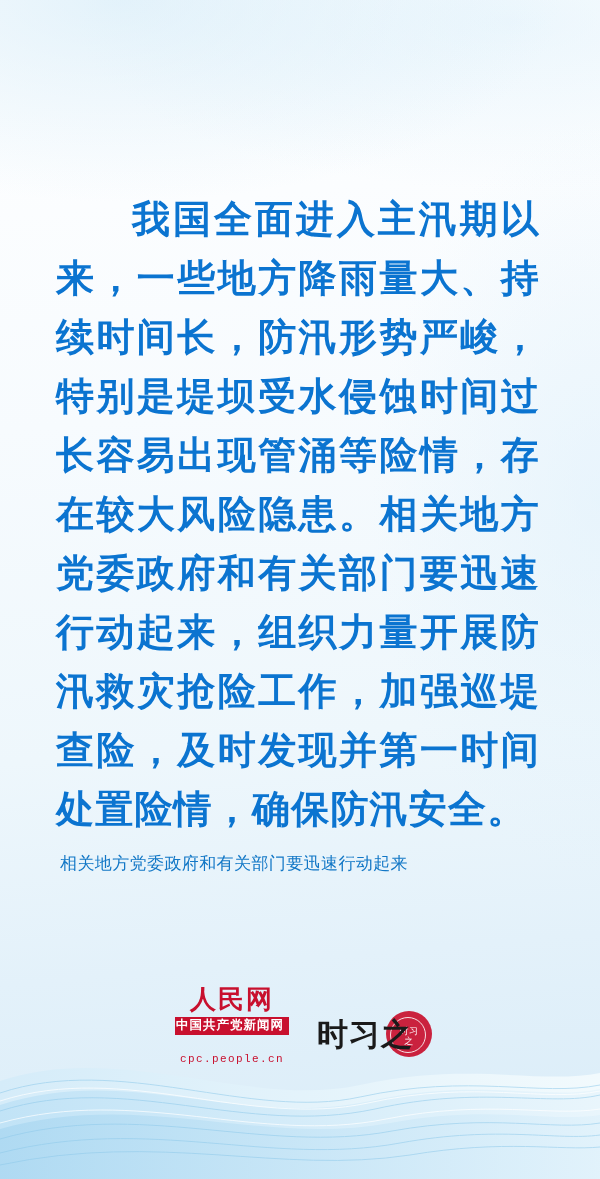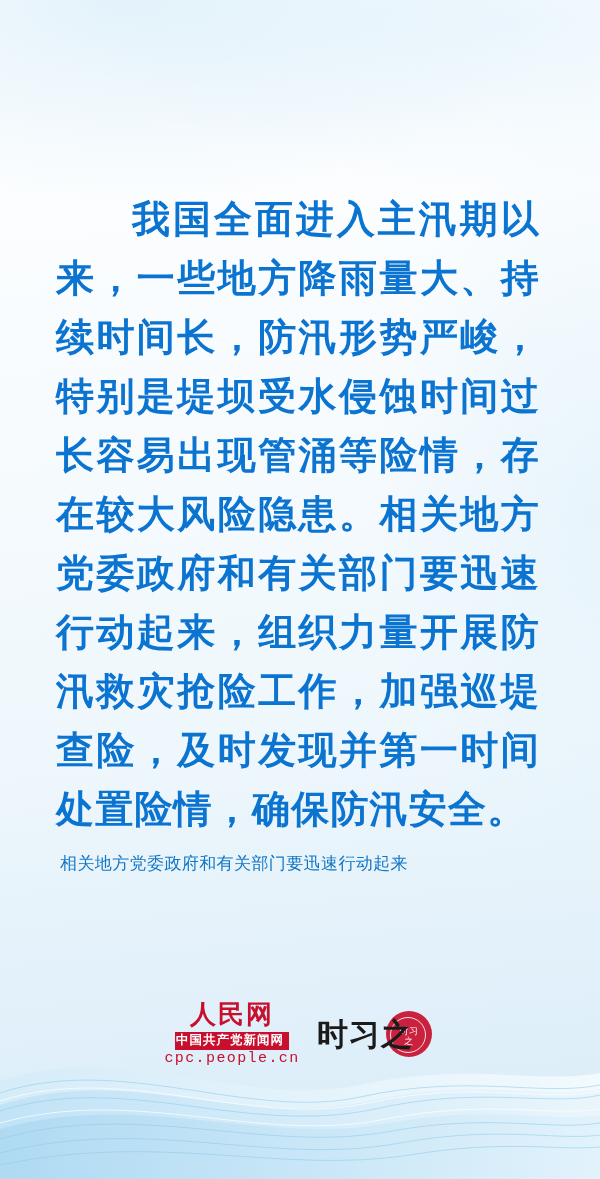--- a/index.html
+++ b/index.html
@@ -100,23 +100,23 @@
     background: #c8102e;
     color: #ffffff;
     font-size: 12.5px;
     font-weight: 700;
     letter-spacing: 1px;
     padding: 2px 5px 3px 1px;
     line-height: 13px;
     white-space: nowrap;
   }
   .people-logo .pinyin {
-    margin-top: 3px;
+    margin-top: 18px;
     font-family: "Liberation Mono", "DejaVu Sans Mono", monospace;
-    font-size: 15px;
+    font-size: 11px;
     color: #c8102e;
     letter-spacing: 1.4px;
     line-height: 12px;
   }
 
   .shixi-logo {
     position: relative;
     width: 118px;
     height: 60px;
     display: flex;

